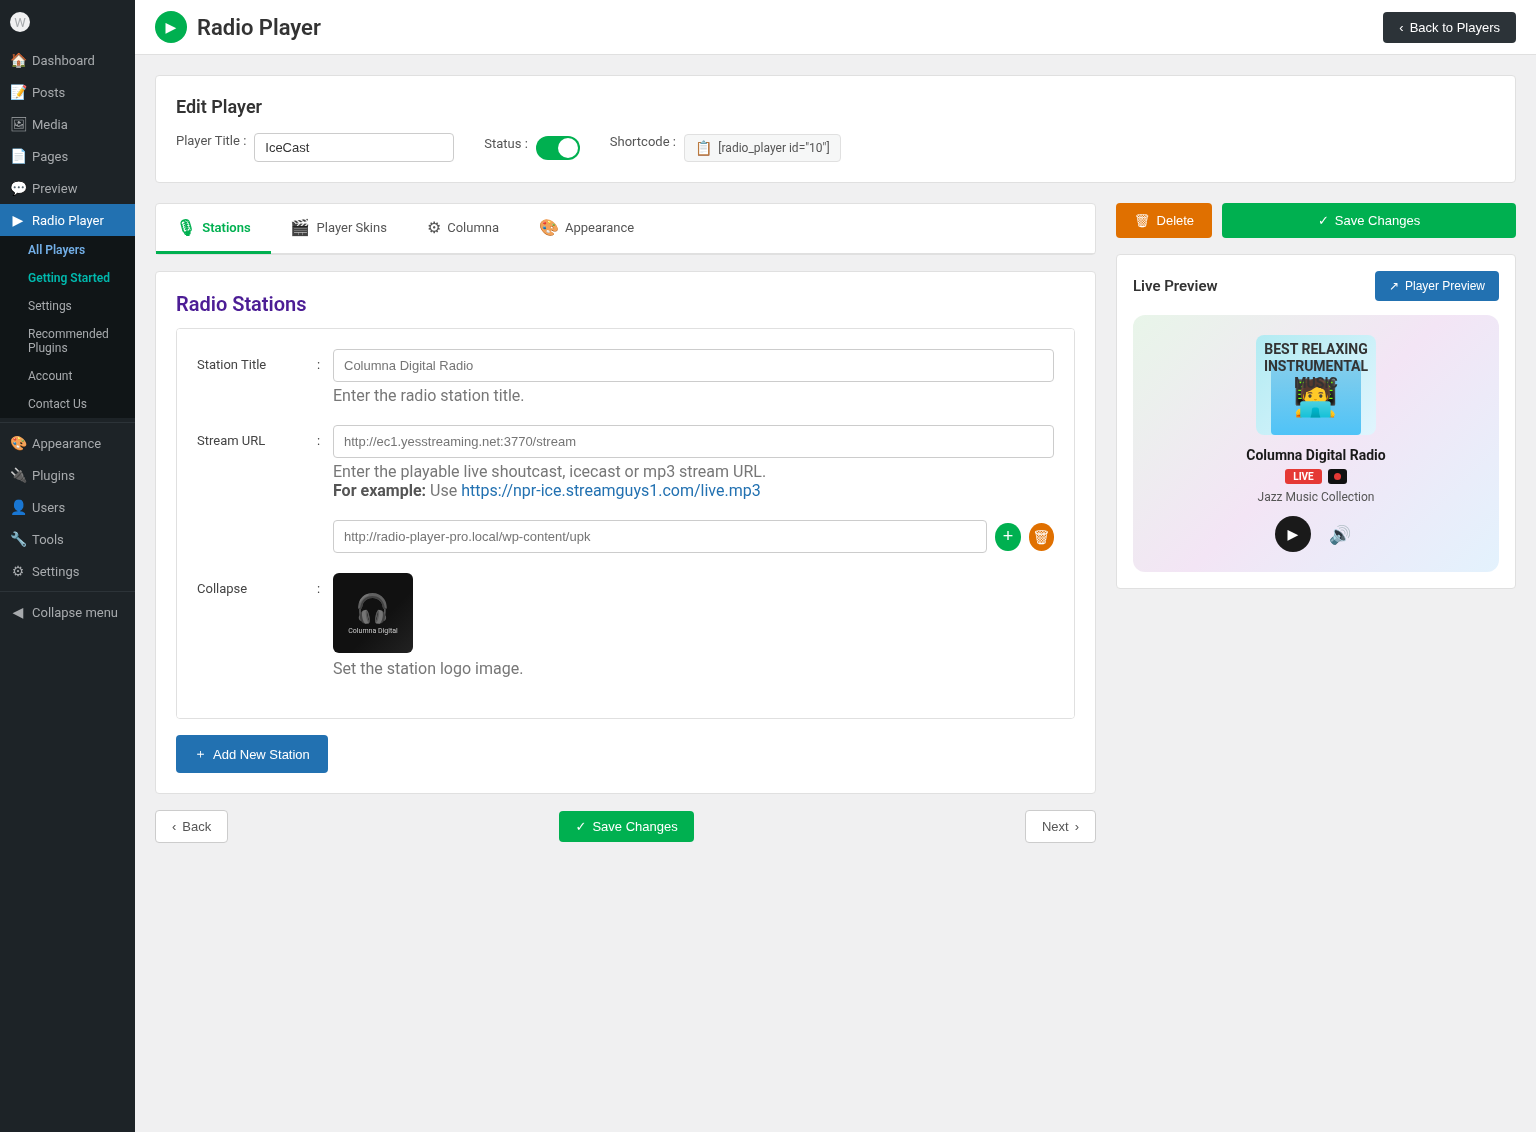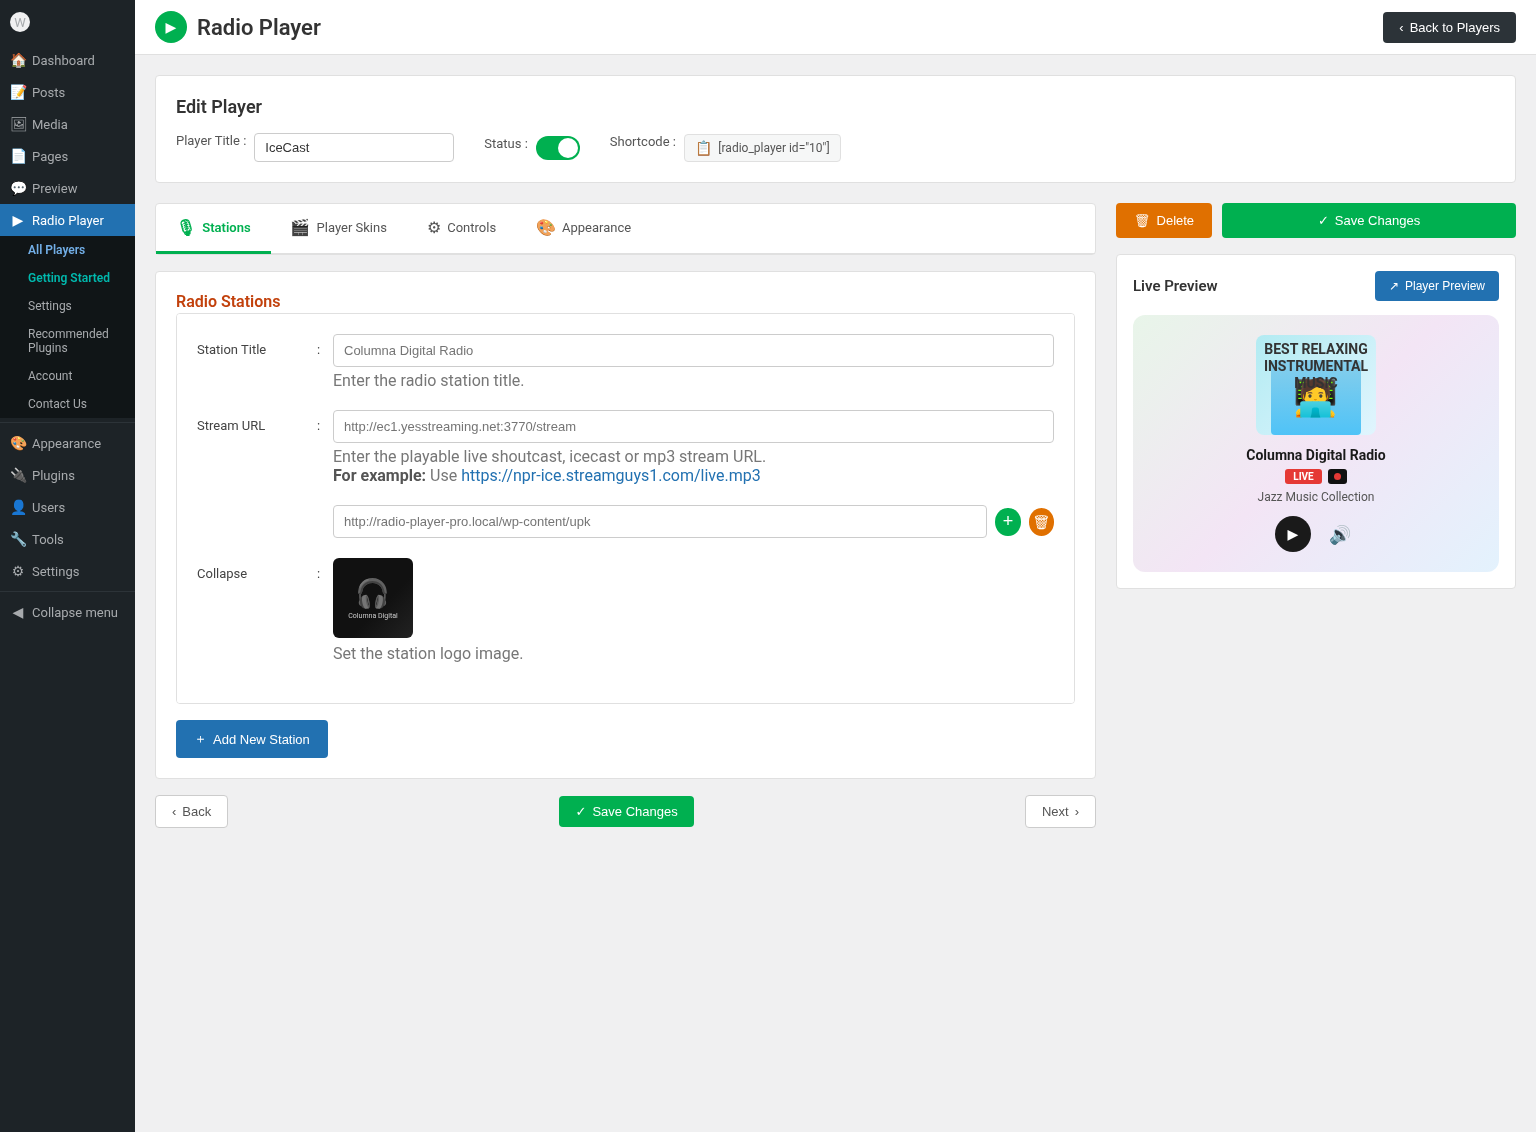--- a/index.html
+++ b/index.html
@@ -88,21 +88,21 @@
     .tabs-row { display: flex; border-bottom: 1px solid #e0e0e0; }
     .tab-item {
       display: flex; align-items: center; gap: 6px; padding: 14px 20px; cursor: pointer;
       color: #555; font-size: 13px; border-bottom: 3px solid transparent; margin-bottom: -1px;
     }
     .tab-item.active { color: #00b050; border-bottom-color: #00b050; font-weight: 600; }
     .tab-icon { font-size: 16px; }
 
     
     .stations-card { background: #fff; border: 1px solid #e0e0e0; border-radius: 4px; padding: 20px; }
-    .stations-title { font-size: 16px; font-weight: 600; color: #c2410c; margin-bottom: 2px; }
+    .stations-title { font-size: 20px; font-weight: 600; color: #4c1d95; margin-bottom: 12px; }
     .stations-desc { color: #777; font-size: 12px; margin-bottom: 16px; }
 
     
     .station-accordion { border: 1px solid #e0e0e0; border-radius: 4px; overflow: hidden; }
     .station-header {
       background: #d4edda; display: flex; align-items: center; justify-content: space-between;
       padding: 12px 16px; cursor: pointer;
     }
     .station-header-title { color: #333; font-size: 13px; font-weight: 500; }
     .station-chevron {
@@ -349,21 +349,21 @@
             <div class="tab-item active">
               <span class="tab-icon">🎙</span>
               <span>Stations</span>
             </div>
             <div class="tab-item">
               <span class="tab-icon">🎬</span>
               <span>Player Skins</span>
             </div>
             <div class="tab-item">
               <span class="tab-icon">⚙</span>
-              <span>Controls</span>
+              <span>Columna</span>
             </div>
             <div class="tab-item">
               <span class="tab-icon">🎨</span>
               <span>Appearance</span>
             </div>
           </div>
         </div>
 
         <div class="stations-card">
           <div class="stations-title">Radio Stations</div>

